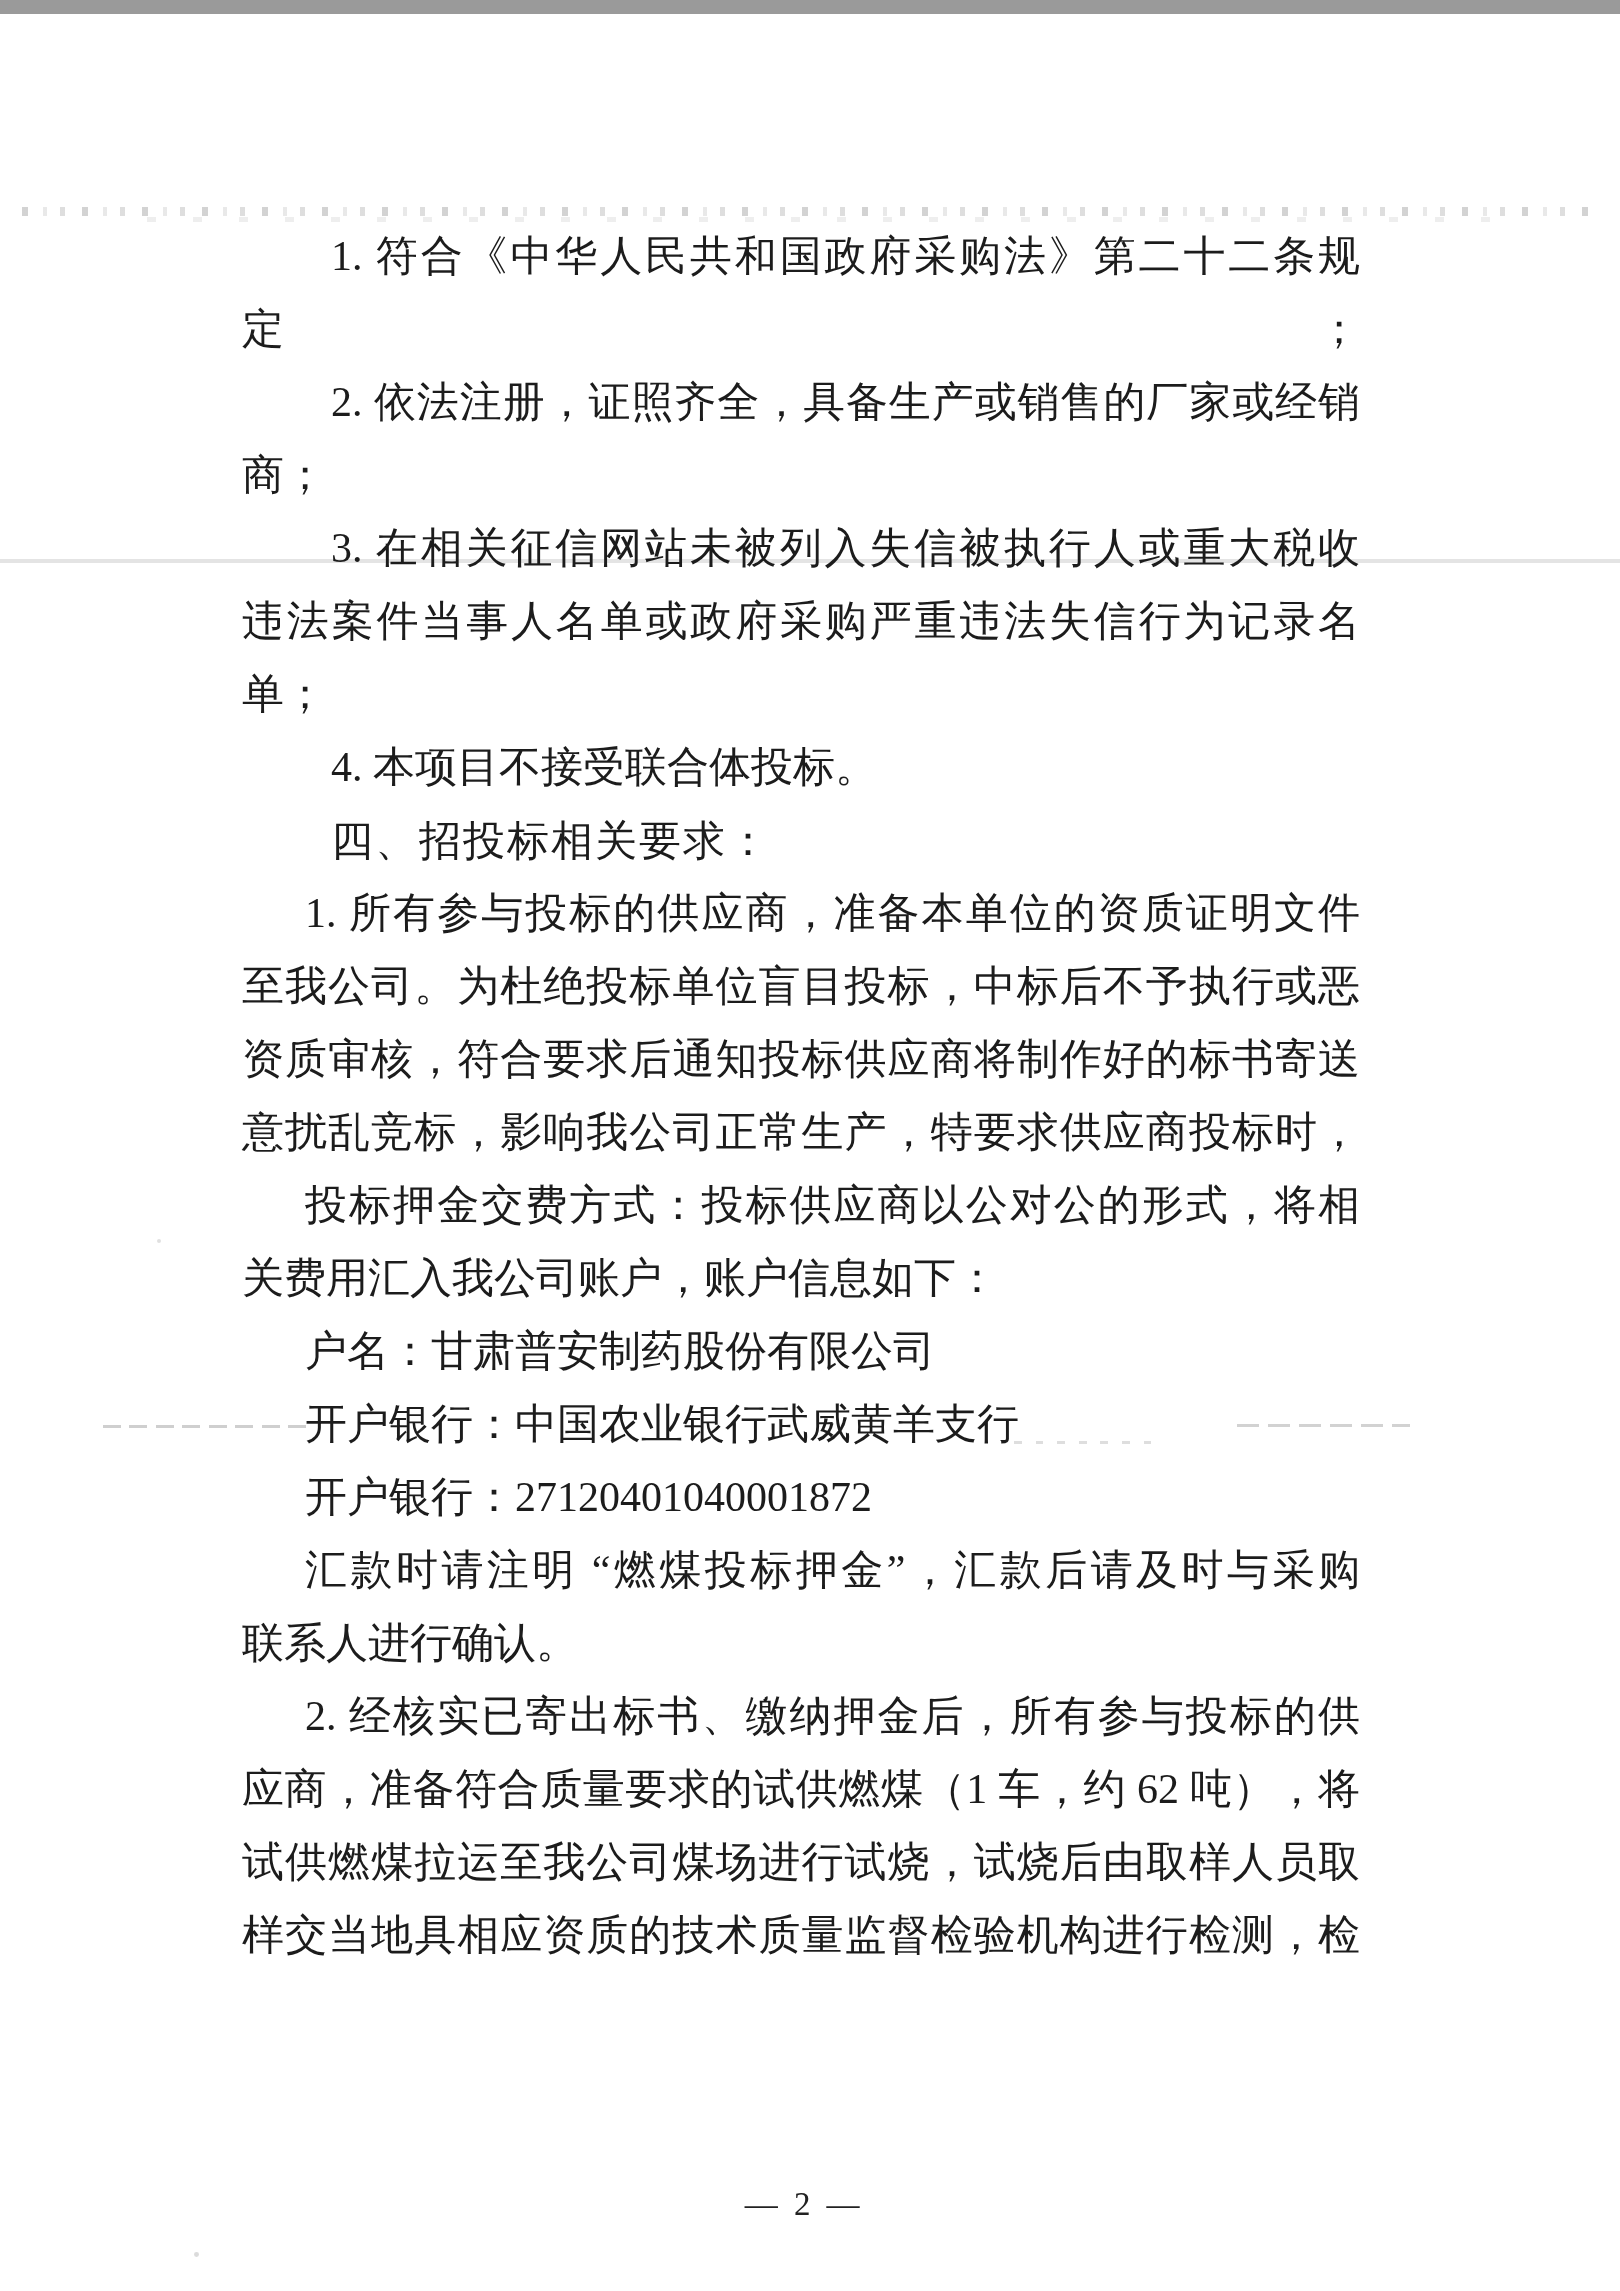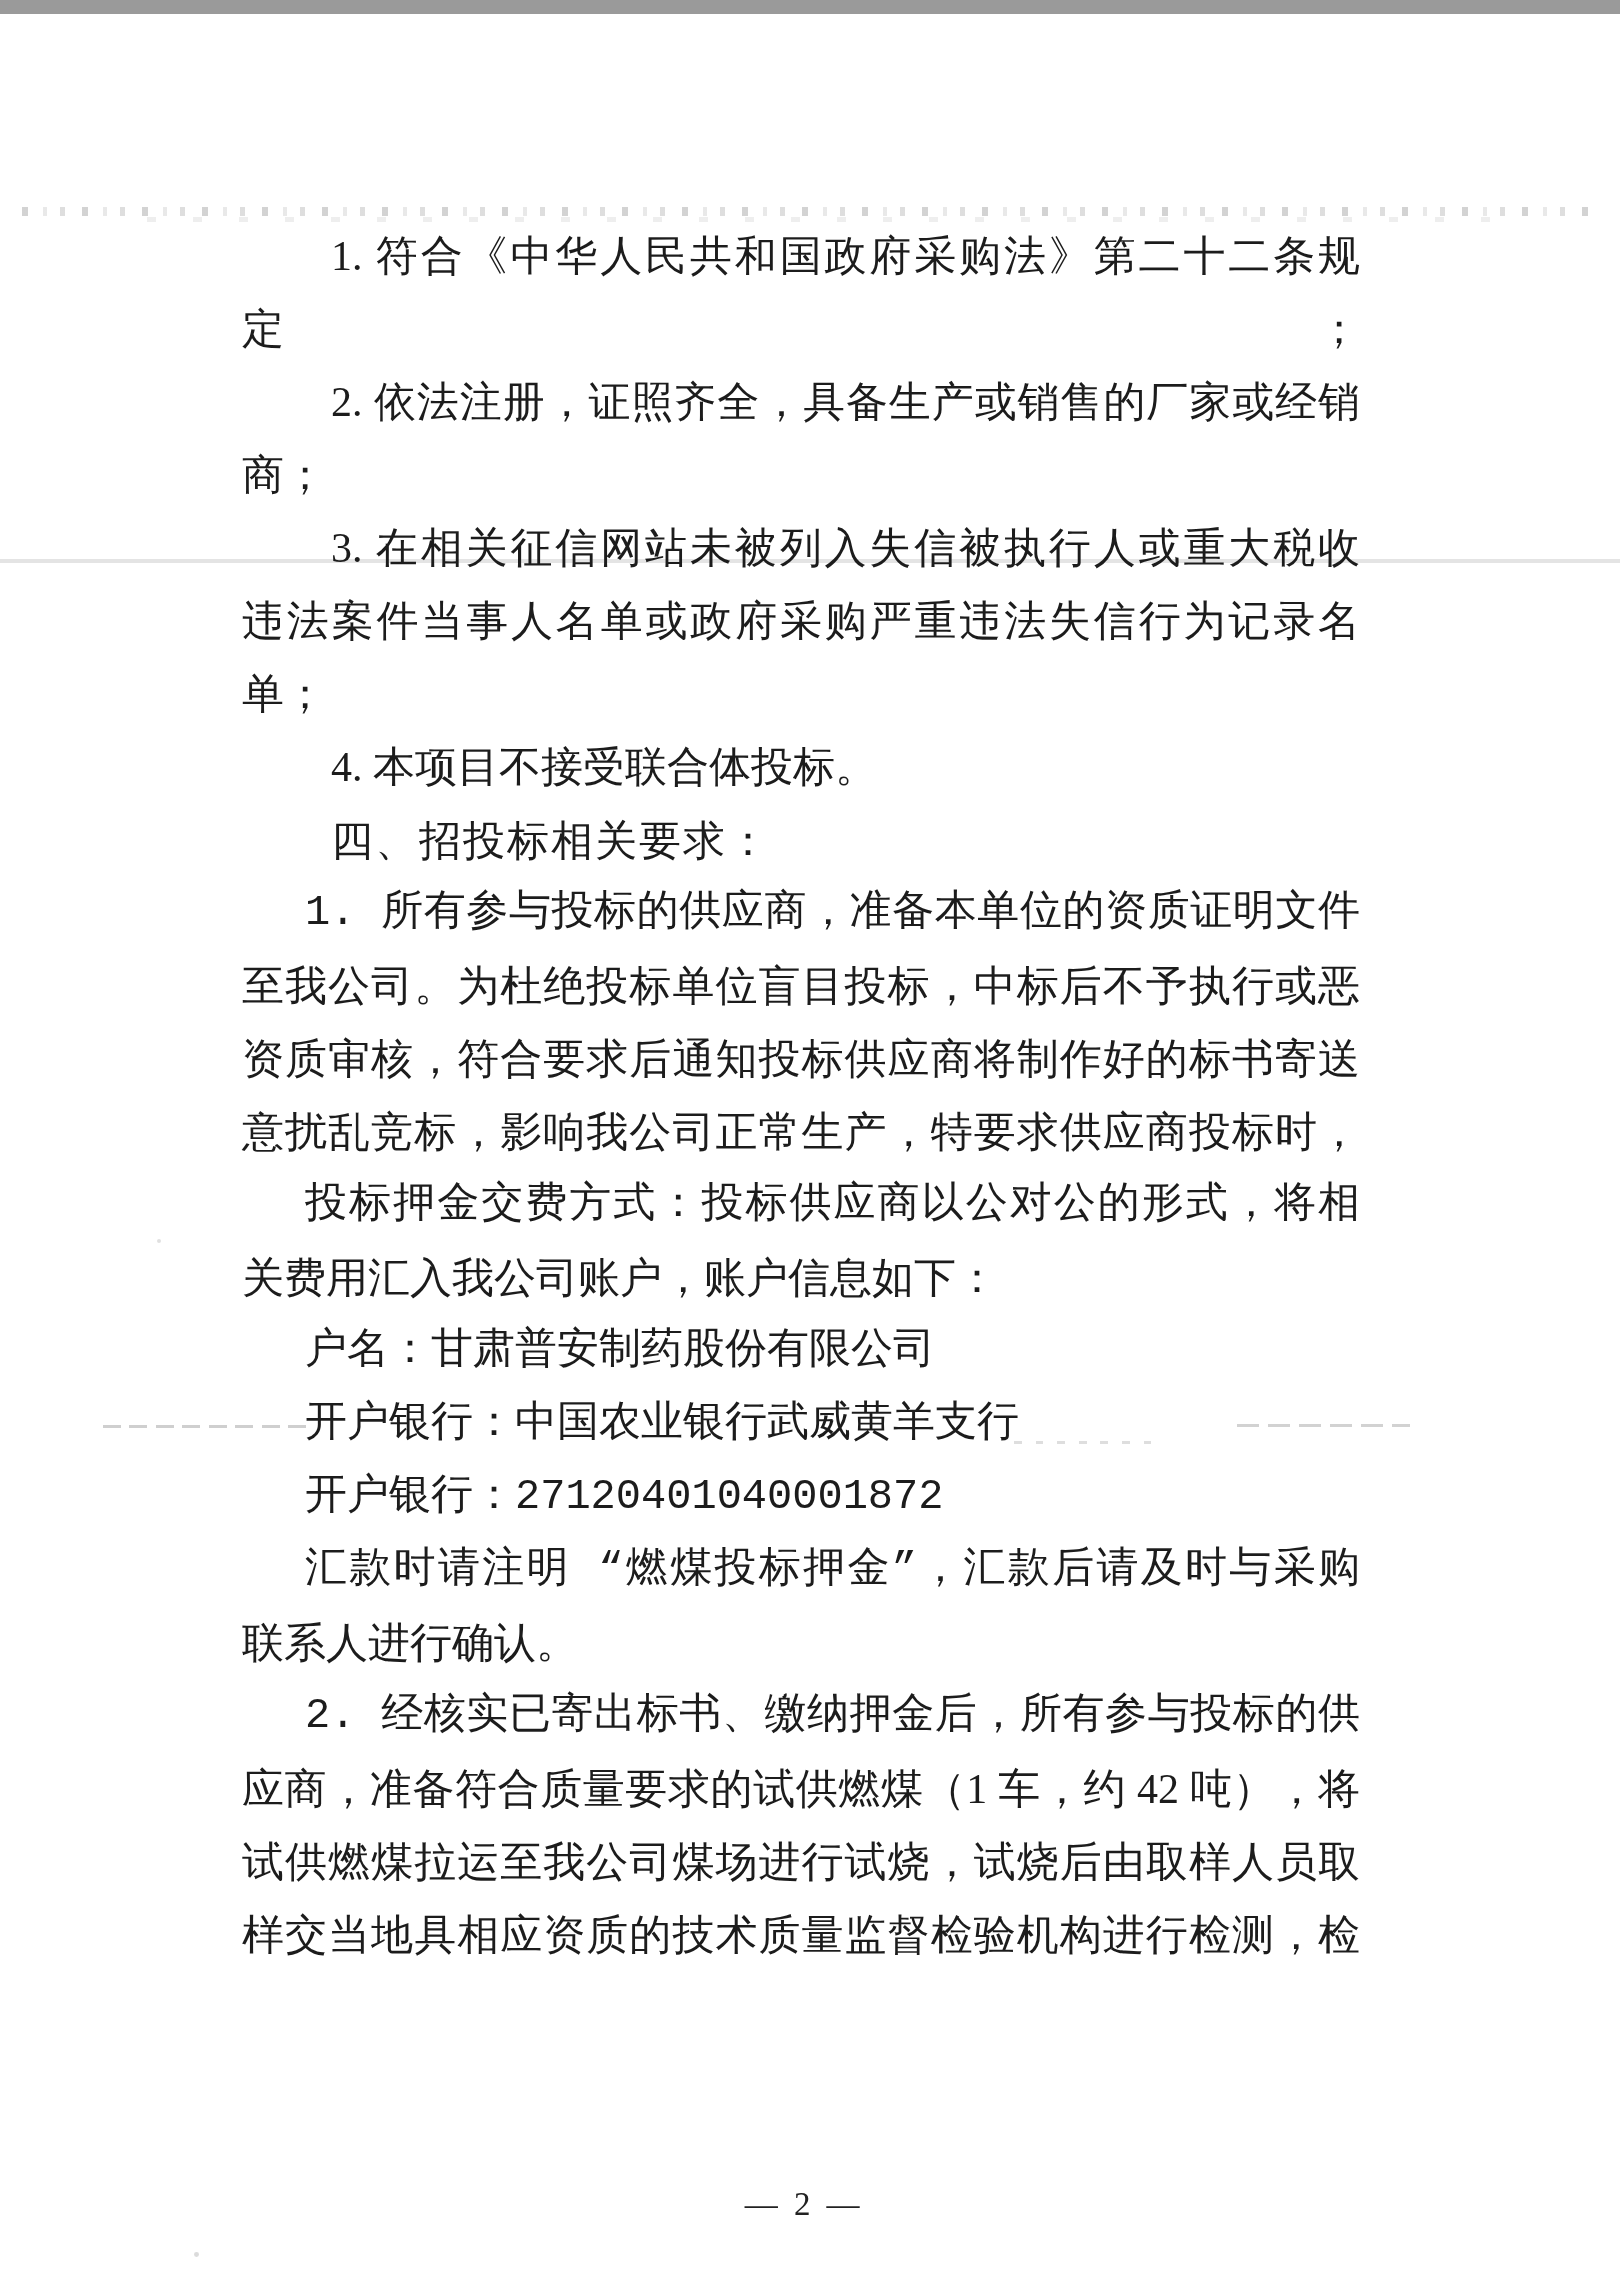--- a/index.html
+++ b/index.html
@@ -21,21 +21,21 @@
   }
   .line{
     min-height:73px;
     text-align:left;
   }
   .just{
     text-align:justify;
     text-align-last:justify;
   }
   .indent-lg{text-indent:89px;}
-  .indent-sm{text-indent:63px;font-family:Liberation Mono, monospace;}
+  .indent-sm{text-indent:63px;}
   .heading{
     font-weight:400;
     font-family:"Liberation Sans","DejaVu Sans",sans-serif;
     letter-spacing:2px;
   }
   .pagenum{
     position:absolute;
     left:0;top:2172px;
     width:100%;
     padding-right:11.8px;
@@ -108,20 +108,20 @@
     <div class="line just">资质审核，符合要求后通知投标供应商将制作好的标书寄送</div>
     <div class="line just">意扰乱竞标，影响我公司正常生产，特要求供应商投标时，</div>
     <div class="line indent-sm just">投标押金交费方式：投标供应商以公对公的形式，将相</div>
     <div class="line">关费用汇入我公司账户，账户信息如下：</div>
     <div class="line indent-sm">户名：甘肃普安制药股份有限公司</div>
     <div class="line indent-sm">开户银行：中国农业银行武威黄羊支行</div>
     <div class="line indent-sm">开户银行：27120401040001872</div>
     <div class="line indent-sm just">汇款时请注明 “燃煤投标押金”，汇款后请及时与采购</div>
     <div class="line">联系人进行确认。</div>
     <div class="line indent-sm just">2. 经核实已寄出标书、缴纳押金后，所有参与投标的供</div>
-    <div class="line just">应商，准备符合质量要求的试供燃煤（1 车，约 42 吨），将</div>
+    <div class="line just">应商，准备符合质量要求的试供燃煤（1 车，约 62 吨），将</div>
     <div class="line just">试供燃煤拉运至我公司煤场进行试烧，试烧后由取样人员取</div>
     <div class="line just">样交当地具相应资质的技术质量监督检验机构进行检测，检</div>
   </div>
 
   <div class="pagenum">— 2 —</div>
 </div>
 
 
 </body></html>

